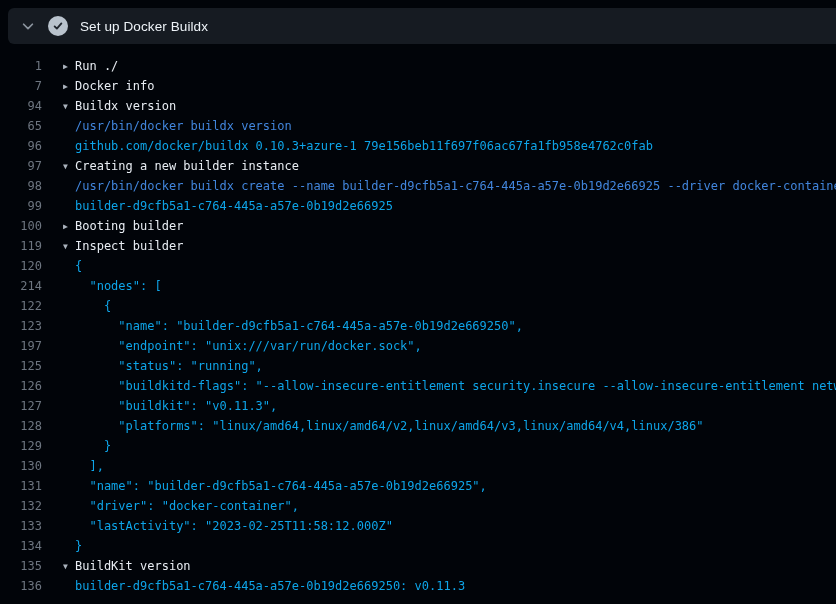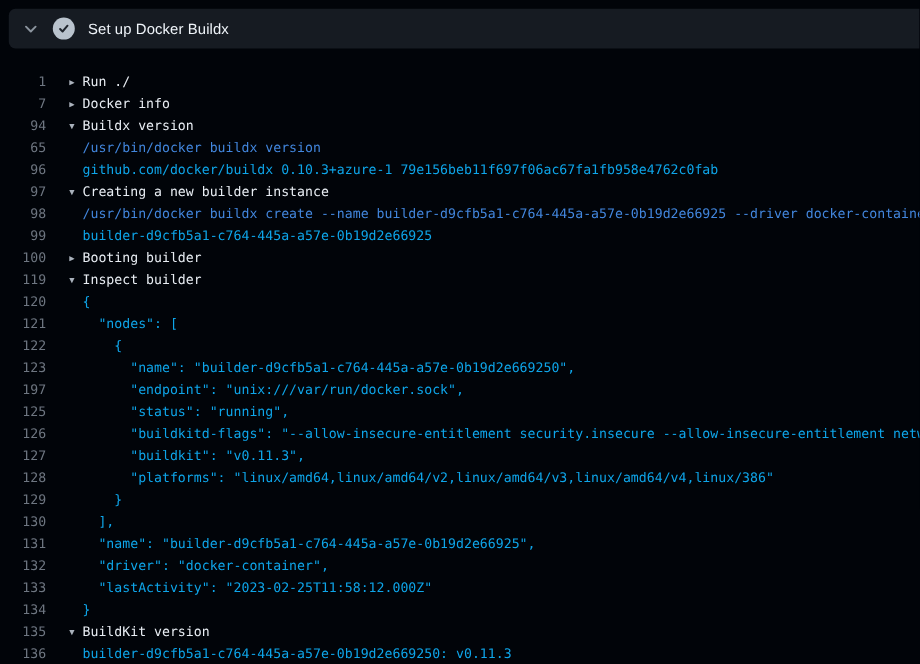--- a/index.html
+++ b/index.html
@@ -4,21 +4,21 @@
 <style>
   * { margin: 0; padding: 0; box-sizing: border-box; }
   html, body {
     width: 836px; height: 604px;
     overflow: hidden;
     background: #010409;
     font-family: "Liberation Sans", sans-serif;
   }
   
   .step-header {
-    margin: 8px 0 8px 8px;
+    margin: 8px 0 0 8px;
     height: 36px;
     width: calc(100% - 8px);
     background: #161b22;
     border-radius: 6px 0 0 6px;
     display: flex;
     align-items: center;
     cursor: pointer;
   }
   .chevron-wrap {
     width: 40px;
@@ -99,21 +99,21 @@
     <div class="log-line"><span class="line-num">7</span><span class="line-content t-group"><span class="marker">▶</span><span>Docker info</span></span></div>
     <div class="log-line"><span class="line-num">94</span><span class="line-content t-group"><span class="marker">▼</span><span>Buildx version</span></span></div>
     <div class="log-line"><span class="line-num">65</span><span class="line-content t-command"><span class="marker"></span><span>/usr/bin/docker buildx version</span></span></div>
     <div class="log-line"><span class="line-num">96</span><span class="line-content t-output"><span class="marker"></span><span>github.com/docker/buildx 0.10.3+azure-1 79e156beb11f697f06ac67fa1fb958e4762c0fab</span></span></div>
     <div class="log-line"><span class="line-num">97</span><span class="line-content t-group"><span class="marker">▼</span><span>Creating a new builder instance</span></span></div>
     <div class="log-line"><span class="line-num">98</span><span class="line-content t-command"><span class="marker"></span><span>/usr/bin/docker buildx create --name builder-d9cfb5a1-c764-445a-a57e-0b19d2e66925 --driver docker-container</span></span></div>
     <div class="log-line"><span class="line-num">99</span><span class="line-content t-output"><span class="marker"></span><span>builder-d9cfb5a1-c764-445a-a57e-0b19d2e66925</span></span></div>
     <div class="log-line"><span class="line-num">100</span><span class="line-content t-group"><span class="marker">▶</span><span>Booting builder</span></span></div>
     <div class="log-line"><span class="line-num">119</span><span class="line-content t-group"><span class="marker">▼</span><span>Inspect builder</span></span></div>
     <div class="log-line"><span class="line-num">120</span><span class="line-content t-output"><span class="marker"></span><span>{</span></span></div>
-    <div class="log-line"><span class="line-num">121</span><span class="line-content t-output"><span class="marker"></span><span>  "nodes": [</span></span></div>
+    <div class="log-line"><span class="line-num">214</span><span class="line-content t-output"><span class="marker"></span><span>  "nodes": [</span></span></div>
     <div class="log-line"><span class="line-num">122</span><span class="line-content t-output"><span class="marker"></span><span>    {</span></span></div>
     <div class="log-line"><span class="line-num">123</span><span class="line-content t-output"><span class="marker"></span><span>      "name": "builder-d9cfb5a1-c764-445a-a57e-0b19d2e669250",</span></span></div>
     <div class="log-line"><span class="line-num">197</span><span class="line-content t-output"><span class="marker"></span><span>      "endpoint": "unix:///var/run/docker.sock",</span></span></div>
     <div class="log-line"><span class="line-num">125</span><span class="line-content t-output"><span class="marker"></span><span>      "status": "running",</span></span></div>
     <div class="log-line"><span class="line-num">126</span><span class="line-content t-output"><span class="marker"></span><span>      "buildkitd-flags": "--allow-insecure-entitlement security.insecure --allow-insecure-entitlement networ</span></span></div>
     <div class="log-line"><span class="line-num">127</span><span class="line-content t-output"><span class="marker"></span><span>      "buildkit": "v0.11.3",</span></span></div>
     <div class="log-line"><span class="line-num">128</span><span class="line-content t-output"><span class="marker"></span><span>      "platforms": "linux/amd64,linux/amd64/v2,linux/amd64/v3,linux/amd64/v4,linux/386"</span></span></div>
     <div class="log-line"><span class="line-num">129</span><span class="line-content t-output"><span class="marker"></span><span>    }</span></span></div>
     <div class="log-line"><span class="line-num">130</span><span class="line-content t-output"><span class="marker"></span><span>  ],</span></span></div>
     <div class="log-line"><span class="line-num">131</span><span class="line-content t-output"><span class="marker"></span><span>  "name": "builder-d9cfb5a1-c764-445a-a57e-0b19d2e66925",</span></span></div>

